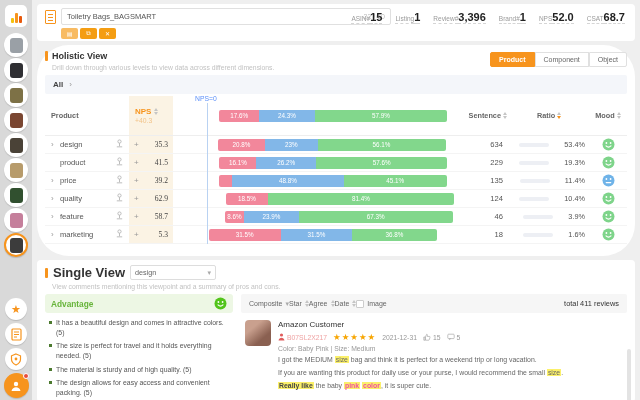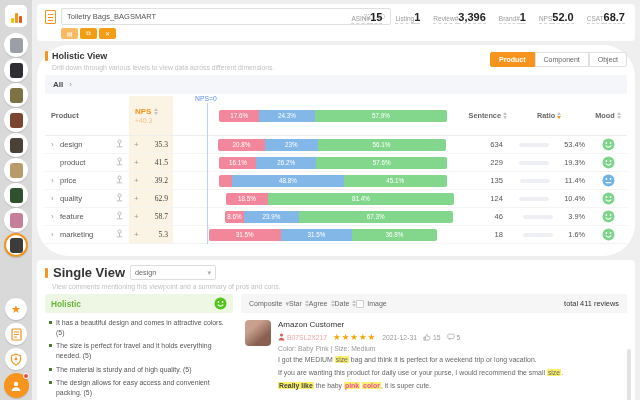--- a/index.html
+++ b/index.html
@@ -478,21 +478,21 @@
         <span>design</span>
         <span class="ar">▾</span>
       </div>
     </div>
     <div class="sec-sub">View comments mentioning this viewpoint and a summary of pros and cons.</div>
 
     <div class="panes">
 
       <div class="adv">
         <div class="adv-head">
-          <b>Holistic</b>
+          <b>Advantage</b>
           <svg width="13" height="13" viewBox="0 0 13 13">
               <circle cx="6.5" cy="6.5" r="6" fill="#52c41a"></circle>
               <circle cx="4.4" cy="5" r="0.9" fill="#fff"></circle>
               <circle cx="8.6" cy="5" r="0.9" fill="#fff"></circle>
               <path d="M4 7.8 Q6.5 10.3 9 7.8" stroke="#fff" stroke-width="1.1" fill="none" stroke-linecap="round"></path>
             </svg>
         </div>
         <div class="adv-list" id="advList">
             <div class="adv-item">
               <span class="bullet"></span>

